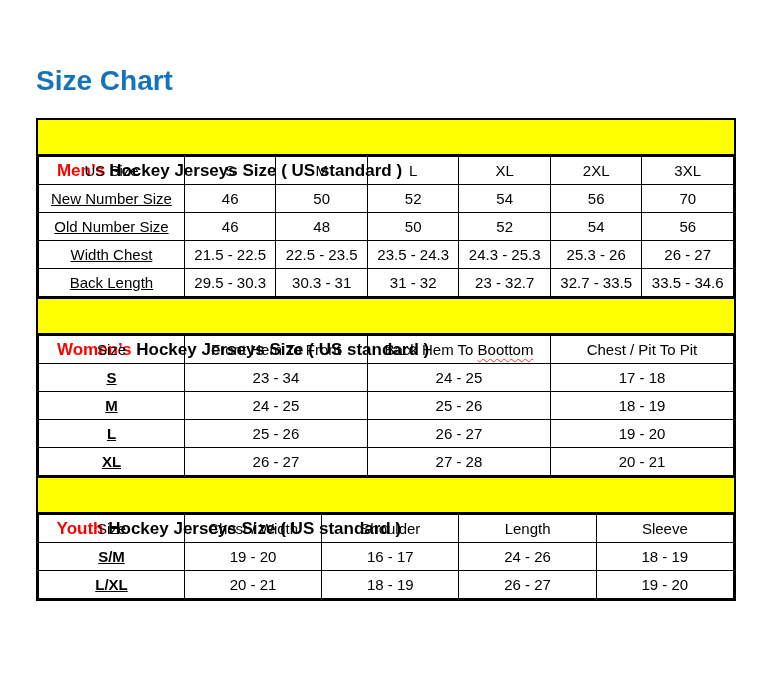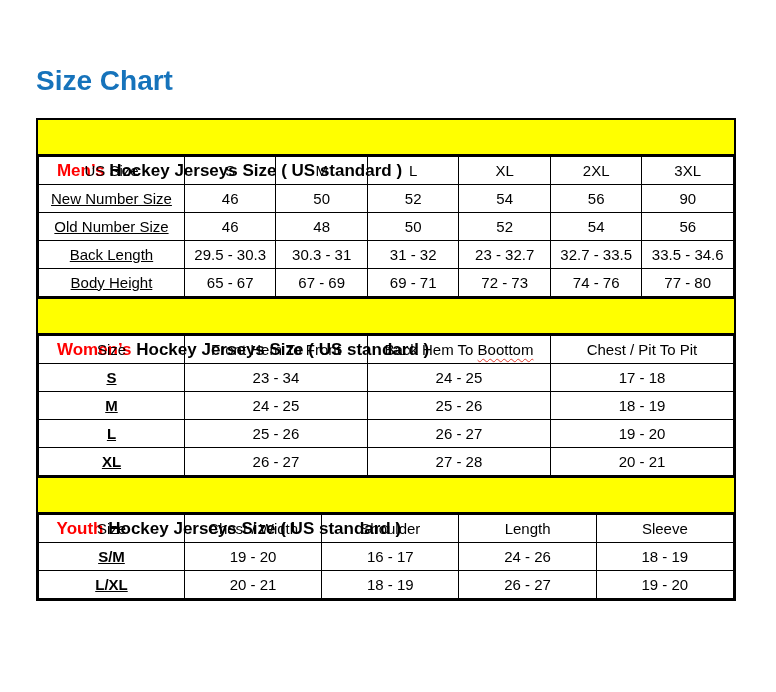--- a/index.html
+++ b/index.html
@@ -100,49 +100,49 @@
         </tr>
       </thead>
       <tbody>
         <tr>
           <th scope="row">New Number Size</th>
           <td>46</td>
           <td>50</td>
           <td>52</td>
           <td>54</td>
           <td>56</td>
-          <td>90</td>
+          <td>70</td>
         </tr>
         <tr>
           <th scope="row">Old Number Size</th>
           <td>46</td>
           <td>48</td>
           <td>50</td>
           <td>52</td>
           <td>54</td>
           <td>56</td>
         </tr>
         <tr>
+          <th scope="row">Width Chest</th>
+          <td>21.5 - 22.5</td>
+          <td>22.5 - 23.5</td>
+          <td>23.5 - 24.3</td>
+          <td>24.3 - 25.3</td>
+          <td>25.3 - 26</td>
+          <td>26 - 27</td>
+        </tr>
+        <tr>
           <th scope="row">Back Length</th>
           <td>29.5 - 30.3</td>
           <td>30.3 - 31</td>
           <td>31 - 32</td>
           <td>23 - 32.7</td>
           <td>32.7 - 33.5</td>
           <td>33.5 - 34.6</td>
         </tr>
-        <tr>
-          <th scope="row">Body Height</th>
-          <td>65 - 67</td>
-          <td>67 - 69</td>
-          <td>69 - 71</td>
-          <td>72 - 73</td>
-          <td>74 - 76</td>
-          <td>77 - 80</td>
-        </tr>
       </tbody>
     </table>
 
   <div class="band">
     <span class="accent">Women’s</span><span> Hockey Jerseys Size ( US standard )</span>
   </div>
   <table class="grid">
       <colgroup>
         <col class="label-col">
         <col>

